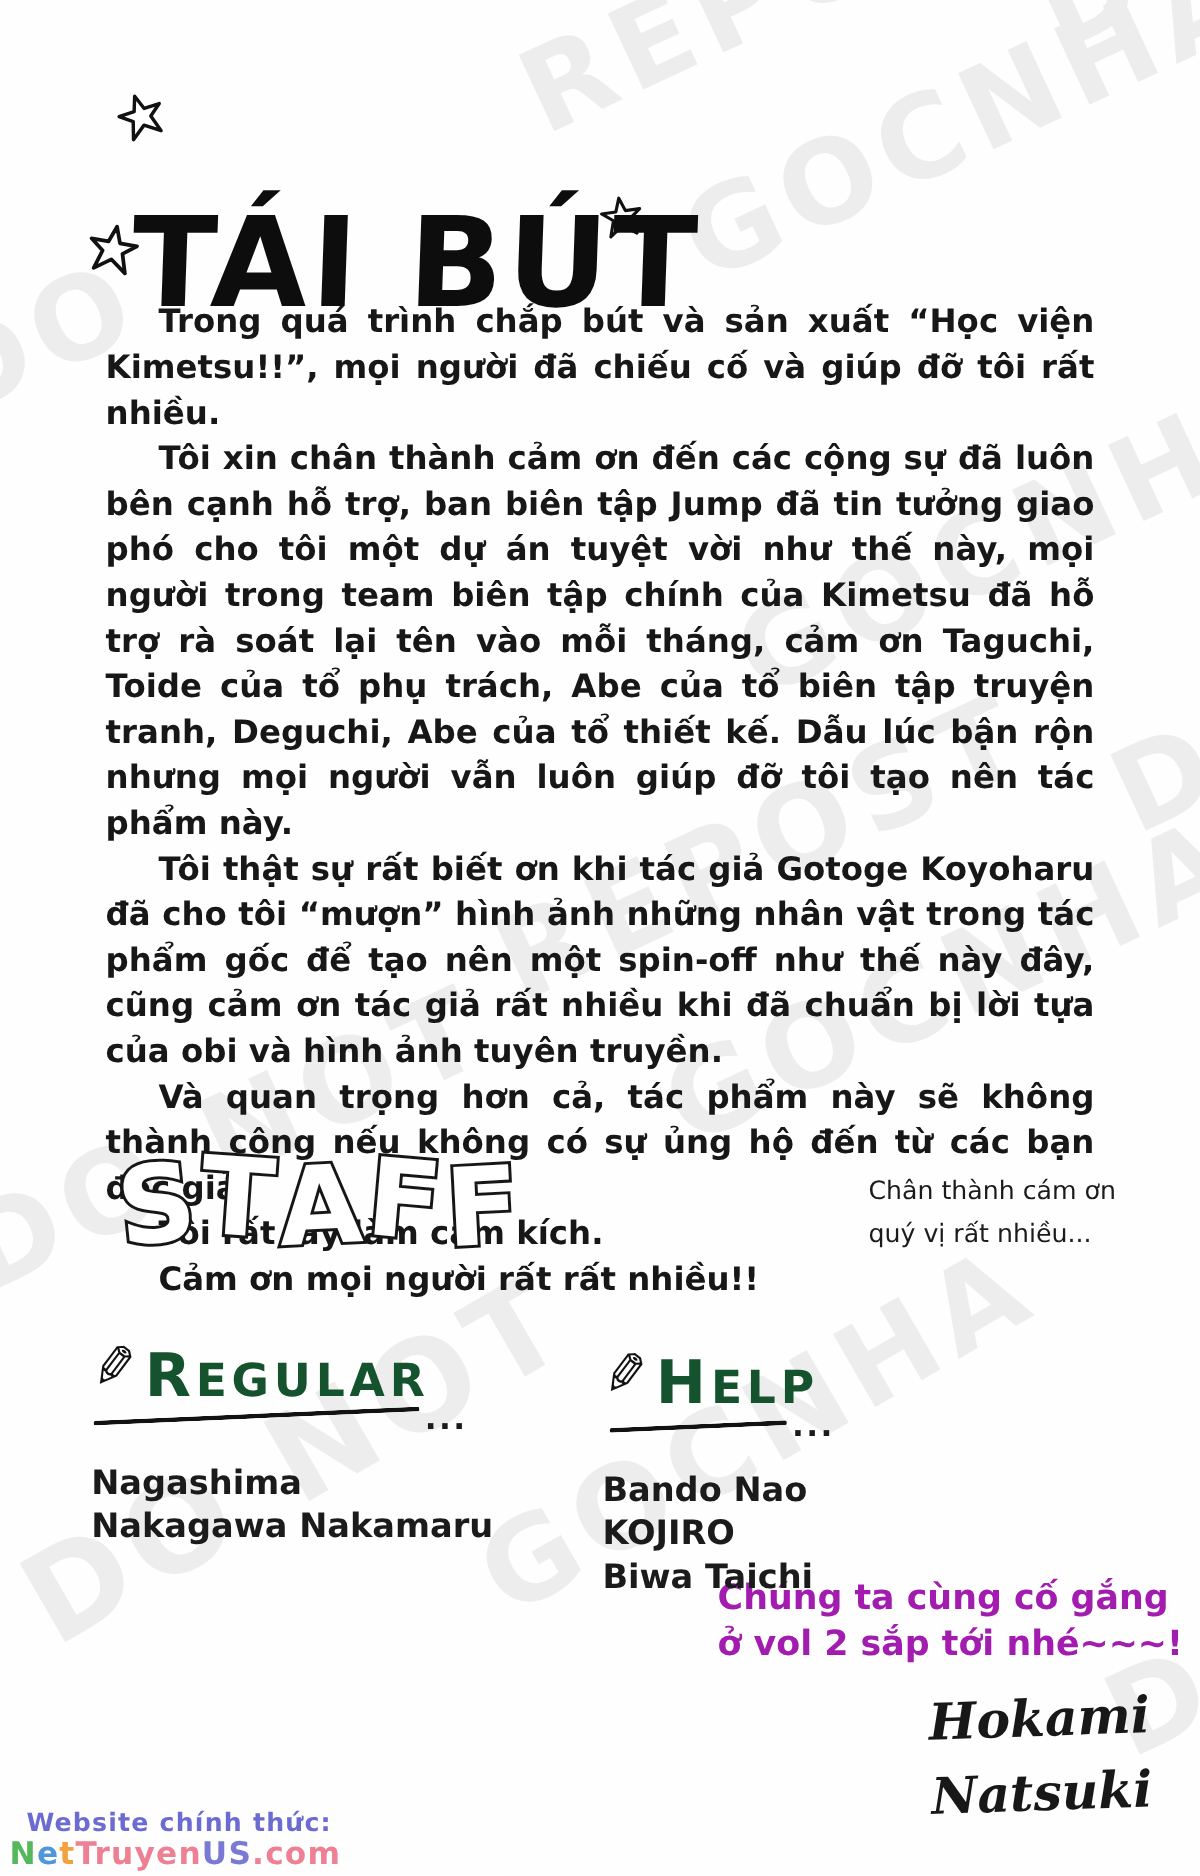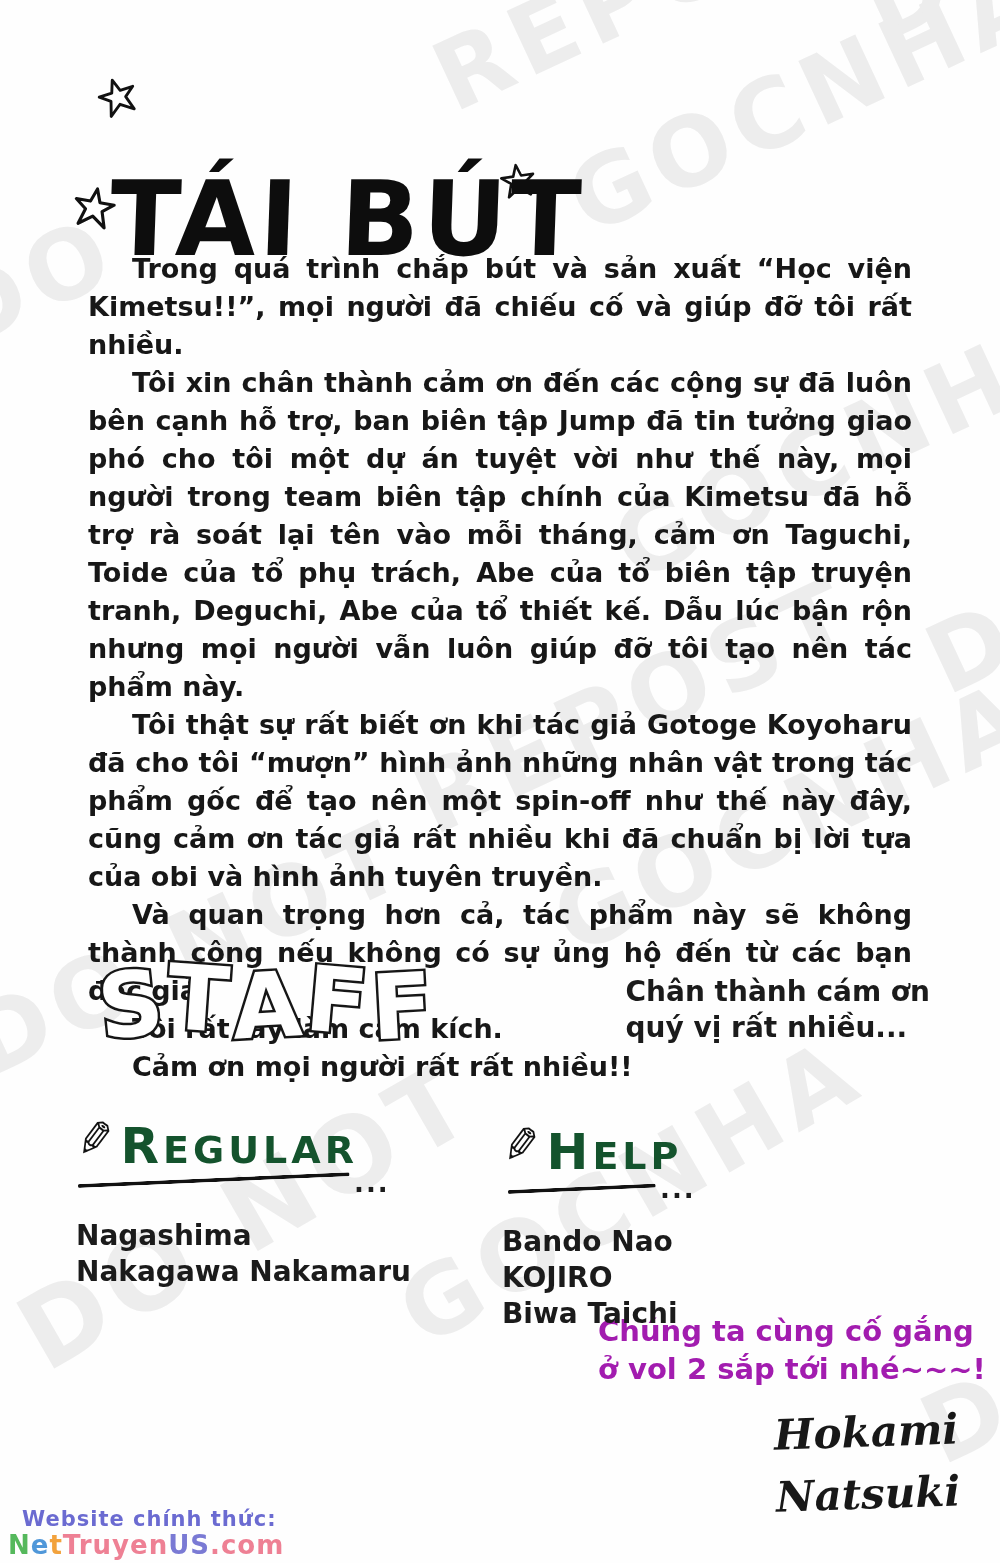--- a/index.html
+++ b/index.html
@@ -80,21 +80,21 @@
   .staff-letter:nth-child(2){transform:rotate(4deg) translateY(-4px);}
   .staff-letter:nth-child(3){transform:rotate(-3deg) translateY(3px);}
   .staff-letter:nth-child(4){transform:rotate(5deg) translateY(-2px);}
   .staff-letter:nth-child(5){transform:rotate(-3deg) translateY(4px);}
   .staff-suffix{
     font-size:30px;font-weight:700;margin-left:12px;padding-bottom:10px;
     white-space:nowrap;
   }
   .staff-note{
     margin-left:auto;align-self:center;
-    font-size:28px;font-weight:700;line-height:36px;
+    font-size:21px;font-weight:400;line-height:36px;
     padding-top:14px;white-space:nowrap;
   }
   
   .col{position:absolute;z-index:1;}
   .col-regular{left:76px;top:1116px;}
   .col-help{left:502px;top:1122px;}
   .hand-heading-row{display:flex;align-items:flex-start;}
   .pencil{
     font-size:46px;line-height:1;transform:scaleX(-1) rotate(8deg);
     margin-right:6px;color:#111;

